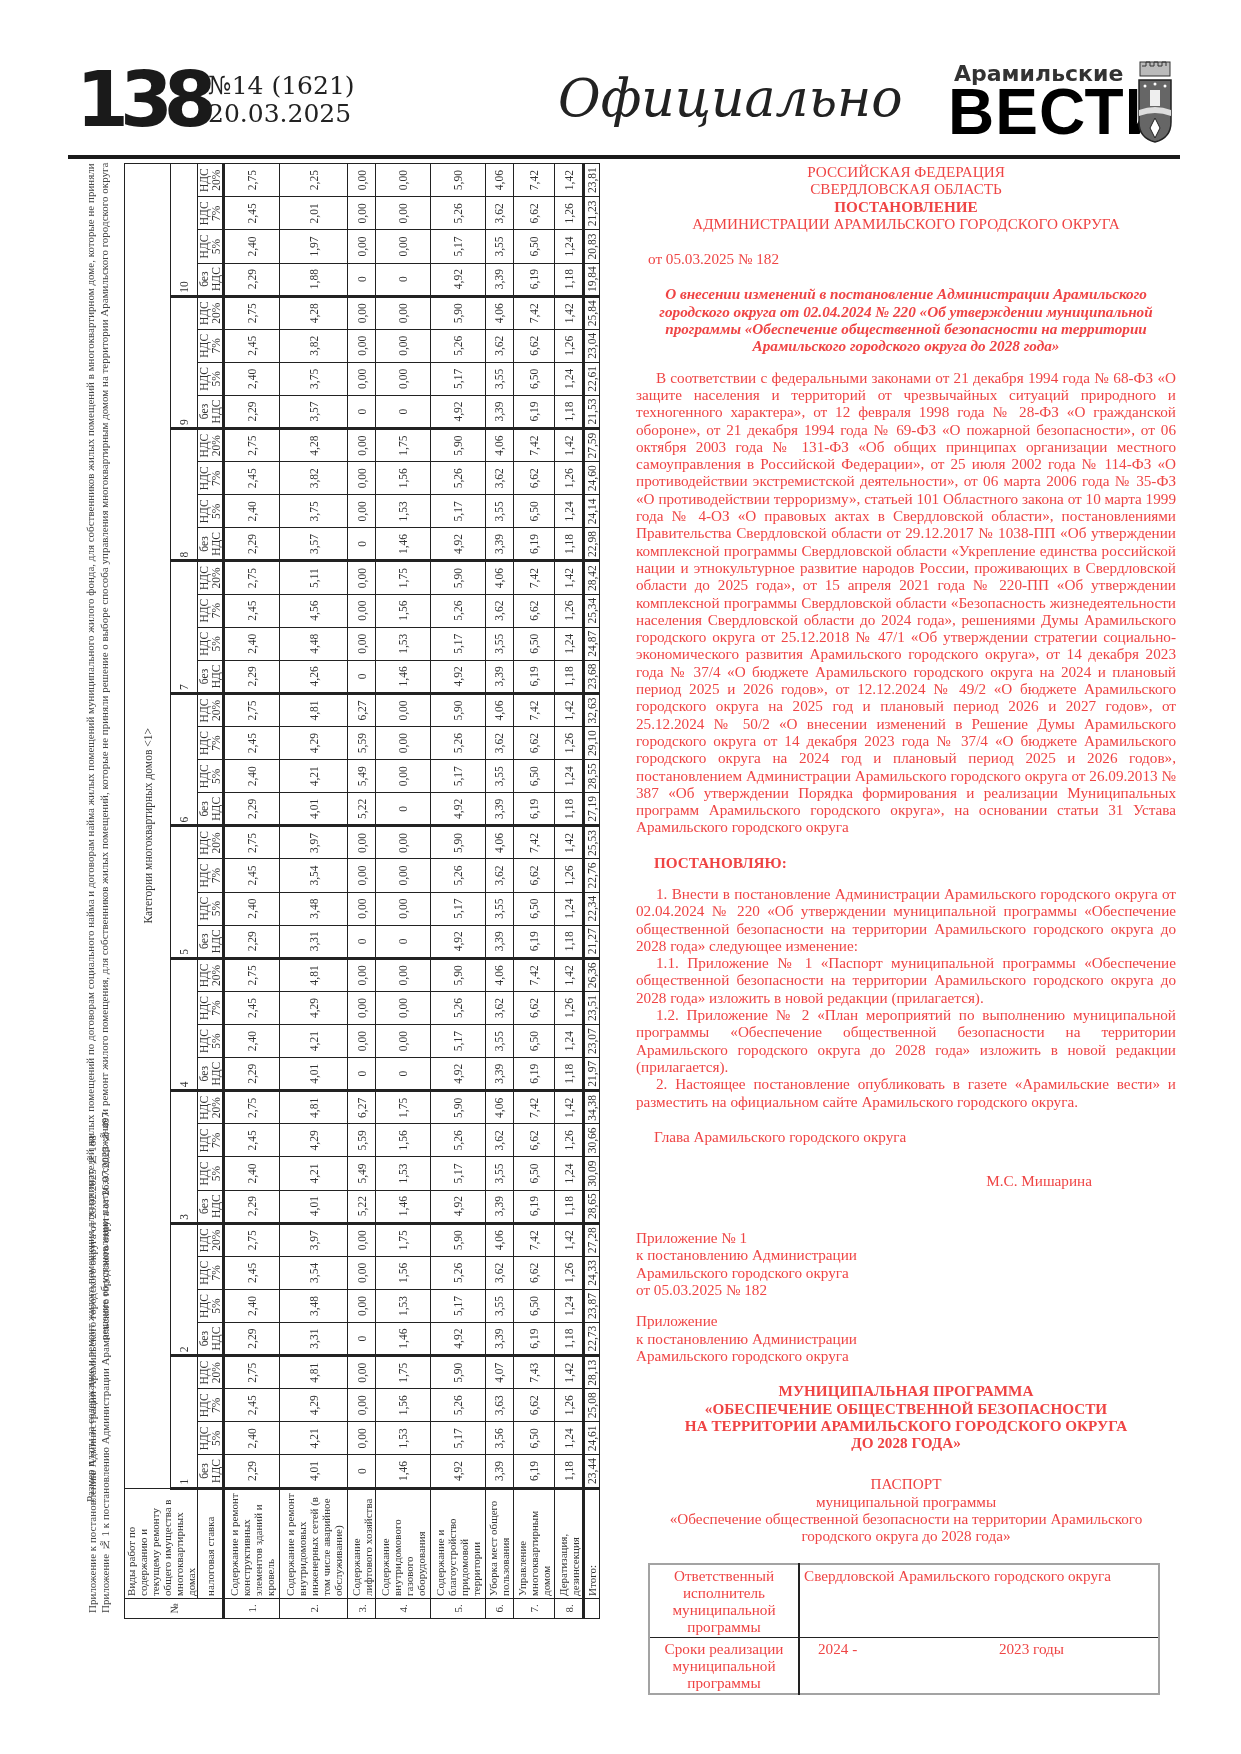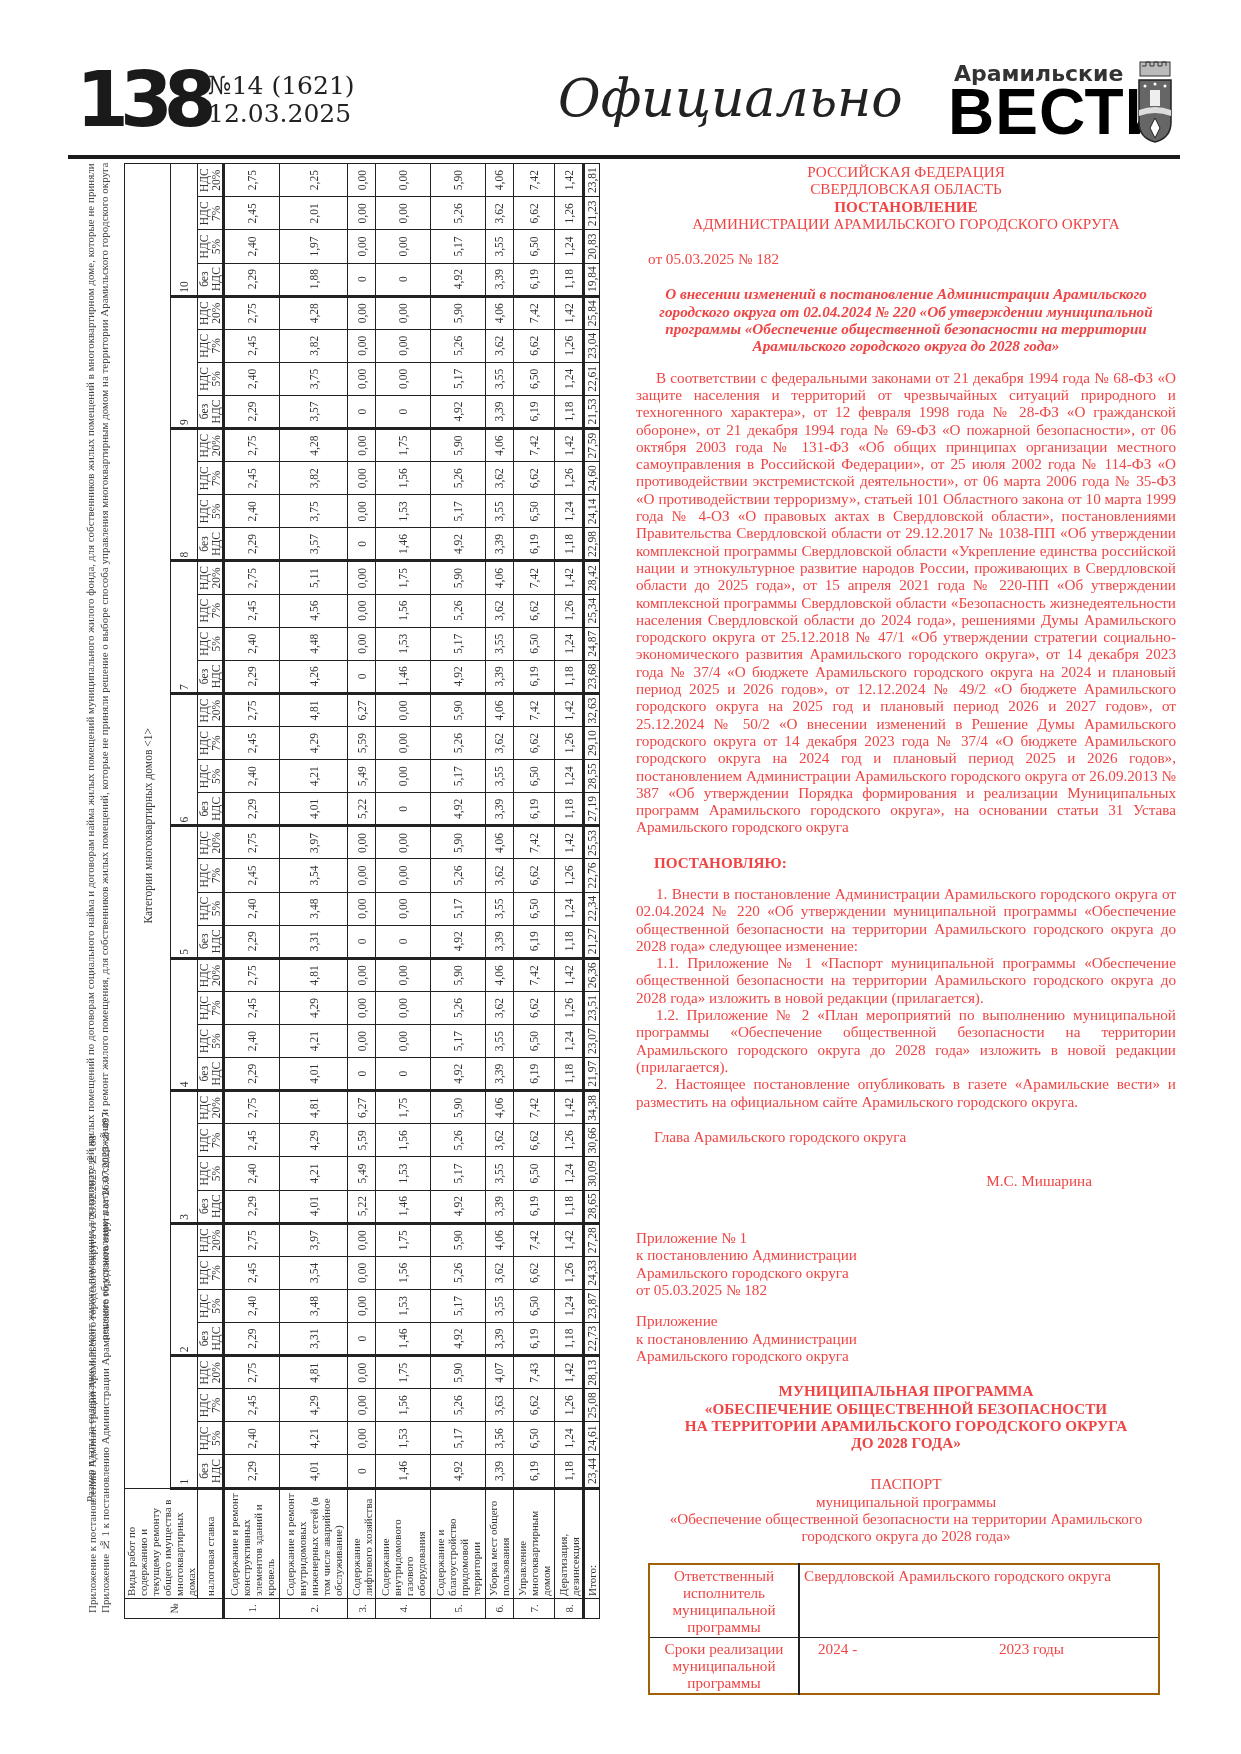--- a/index.html
+++ b/index.html
@@ -38,33 +38,33 @@
   .bold { font-weight: bold; }
   .ital { font-style: italic; }
   .indent { text-indent: 20px; }
   .mt14 { margin-top: 14px; }
   .mt18 { margin-top: 18px; }
   .mt24 { margin-top: 24px; }
   .mt40 { margin-top: 40px; }
   .sign { display: flex; padding-left: 18px; }
   .sign .name { margin-left: 80px; margin-top: 44px; }
 
-  .passport { margin-top: 18px; border-collapse: collapse; width: 512px; margin-left: 12px; border: 2px solid #a16207; }
+  .passport { margin-top: 18px; border-collapse: collapse; width: 512px; margin-left: 12px; border: 2px solid #a3a3a3; }
   .passport td { border: 1px solid #222; vertical-align: top; padding: 2px 4px; font-size: 15.2px; line-height: 17px; }
   .passport td.k { width: 150px; text-align: center; border-right: 2px solid #222; }
   .passport .yrs { display: flex; justify-content: space-between; padding: 0 90px 0 14px; }
 </style>
 </head>
 <body>
 
 <div class="hdr">
   <div class="pg-num">138</div>
   <div class="issue">
     <div>№14 (1621)</div>
-    <div>12.03.2025</div>
+    <div>20.03.2025</div>
   </div>
   <div class="section-title">Официально</div>
   <div class="brand">
     <div class="brand-top">Арамильские</div>
     <div class="brand-main">ВЕСТИ</div>
   </div>
   <svg class="coat" viewBox="0 0 38 84">
     <rect x="4" y="2" width="30" height="14" fill="#bbb" stroke="#333" stroke-width="1"></rect>
     <path d="M6 6h4v-4h4v4h4v-4h4v4h4v-4h4v4" stroke="#333" fill="none"></path>
     <path d="M3 20 H35 V62 Q35 78 19 82 Q3 78 3 62 Z" fill="#666" stroke="#222" stroke-width="1.5"></path>

